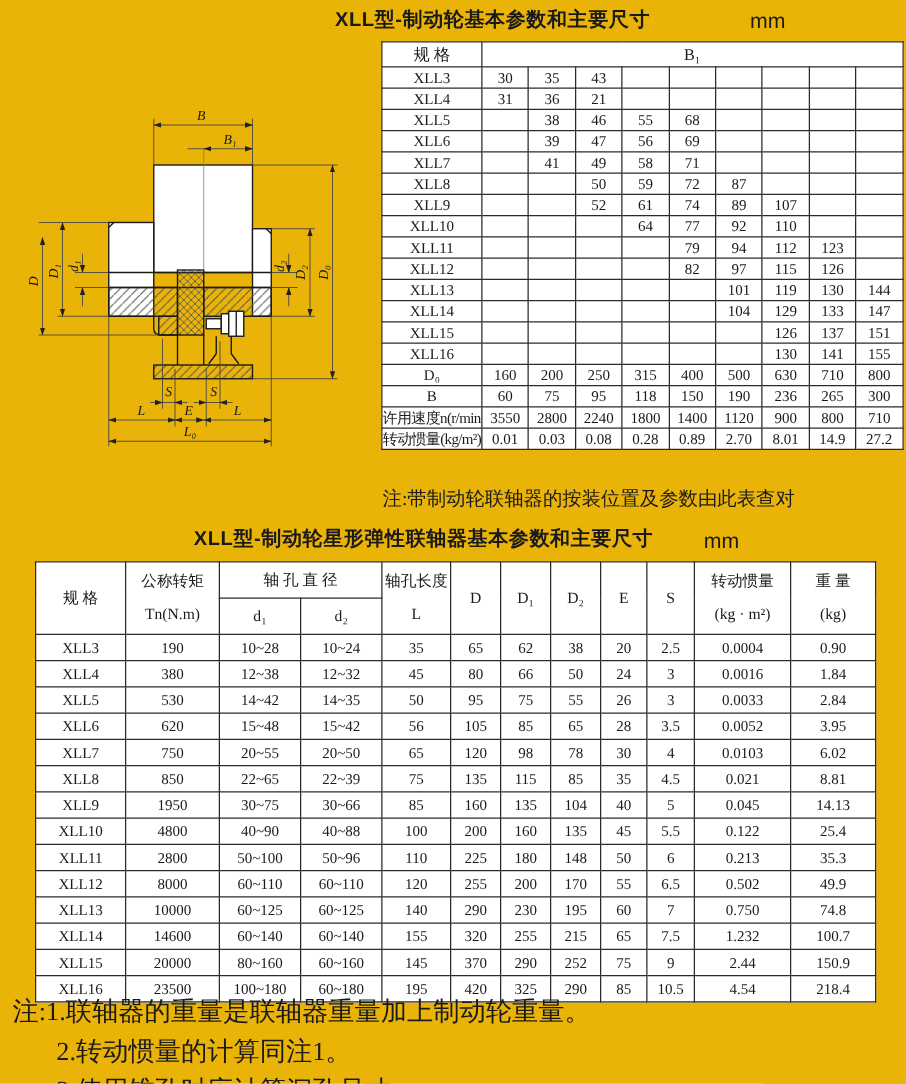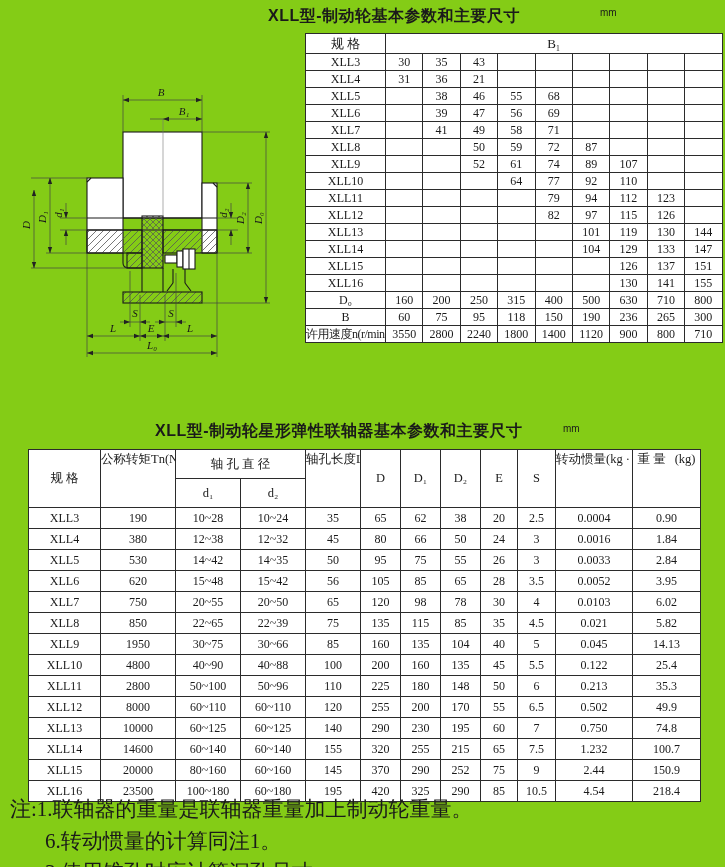--- a/index.html
+++ b/index.html
@@ -1,42 +1,42 @@
 <!DOCTYPE html>
 <html><head>
 <meta charset="utf-8">
 <style>
   html,body{margin:0;padding:0;background:#e8e8e8;}
   .page{
-    position:relative;width:725px;height:867px;background:#84cc16;
+    position:relative;width:725px;height:867px;background:#eab308;
     font-family:"Liberation Serif","DejaVu Serif",serif;color:#1a1a1a;
     margin:0 auto;overflow:hidden;
   }
   .title{
     position:absolute;font-family:"Liberation Sans","DejaVu Sans",sans-serif;
     font-weight:600;font-size:16px;letter-spacing:0.5px;white-space:nowrap;
   }
   .unit{
     position:absolute;font-family:"Liberation Sans","DejaVu Sans",sans-serif;
-    font-size:10px;
+    font-size:17px;
   }
   table{border-collapse:collapse;table-layout:fixed;position:absolute;background:#fff;}
   th,td{border:1px solid #2b2b2b;text-align:center;vertical-align:middle;
         padding:0;font-weight:normal;overflow:hidden;white-space:nowrap;}
   
   #t1{left:305px;top:33px;width:417px;border:1.5px solid #1a1a1a;}
   #t1 th,#t1 td{font-size:12px;height:16px;line-height:1;}
   #t1 thead th{height:19px;font-size:13px;}
   #t1 .tight{font-size:12px;letter-spacing:-0.5px;}
   
   #t2{left:28px;top:449px;width:672px;border:1.5px solid #1a1a1a;}
   #t2 th,#t2 td{font-size:12px;height:20px;line-height:1;}
   #t2 thead th{font-size:12.5px;}
   #t2 thead tr th{height:28px;}
-  .hdr2{display:flex;flex-direction:row;justify-content:space-around;height:52px;}
+  .hdr2{display:flex;flex-direction:column;justify-content:space-around;height:52px;}
   .note1{position:absolute;left:306px;top:389px;font-size:15.5px;white-space:nowrap;}
   .notes{position:absolute;left:10px;top:794px;font-size:21px;line-height:1.5;}
   .notes .indent{margin-left:35px;}
   svg text{font-family:"Liberation Serif","DejaVu Serif",serif;}
 </style>
 </head>
 <body>
 
 <div class="page">
 
@@ -361,23 +361,36 @@
           <td>3550</td>
           <td>2800</td>
           <td>2240</td>
           <td>1800</td>
           <td>1400</td>
           <td>1120</td>
           <td>900</td>
           <td>800</td>
           <td>710</td>
         </tr>
+        <tr>
+          <th class="tight">转动惯量(kg/m²)</th>
+          <td>0.01</td>
+          <td>0.03</td>
+          <td>0.08</td>
+          <td>0.28</td>
+          <td>0.89</td>
+          <td>2.70</td>
+          <td>8.01</td>
+          <td>14.9</td>
+          <td>27.2</td>
+        </tr>
       </tbody>
   </table>
 
+  <div class="note1">注:带制动轮联轴器的按装位置及参数由此表查对</div>
 
   <div class="title" style="left:155px;top:421px;">XLL型-制动轮星形弹性联轴器基本参数和主要尺寸</div>
   <div class="unit" style="left:563px;top:423px;">mm</div>
 
   <table id="t2">
     <colgroup>
       <col style="width:72px">
         <col style="width:75px">
         <col style="width:65px">
       <col style="width:65px">
@@ -505,21 +518,21 @@
           <td>850</td>
           <td>22~65</td>
           <td>22~39</td>
           <td>75</td>
           <td>135</td>
           <td>115</td>
           <td>85</td>
           <td>35</td>
           <td>4.5</td>
           <td>0.021</td>
-          <td>5.82</td>
+          <td>8.81</td>
         </tr>
         <tr>
           <th>XLL9</th>
           <td>1950</td>
           <td>30~75</td>
           <td>30~66</td>
           <td>85</td>
           <td>160</td>
           <td>135</td>
           <td>104</td>
@@ -624,17 +637,17 @@
           <td>85</td>
           <td>10.5</td>
           <td>4.54</td>
           <td>218.4</td>
         </tr>
       </tbody>
   </table>
 
   <div class="notes">
     <div>注:1.联轴器的重量是联轴器重量加上制动轮重量。</div>
-    <div class="indent">6.转动惯量的计算同注1。</div>
+    <div class="indent">2.转动惯量的计算同注1。</div>
     <div class="indent">3.使用锥孔时应计算沉孔尺寸。</div>
   </div>
 
 </div>
 
 </body></html>

